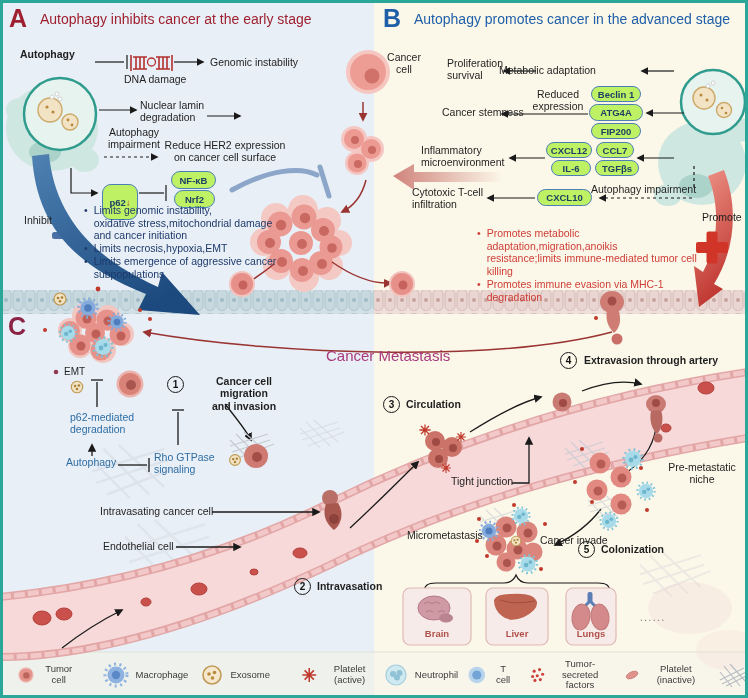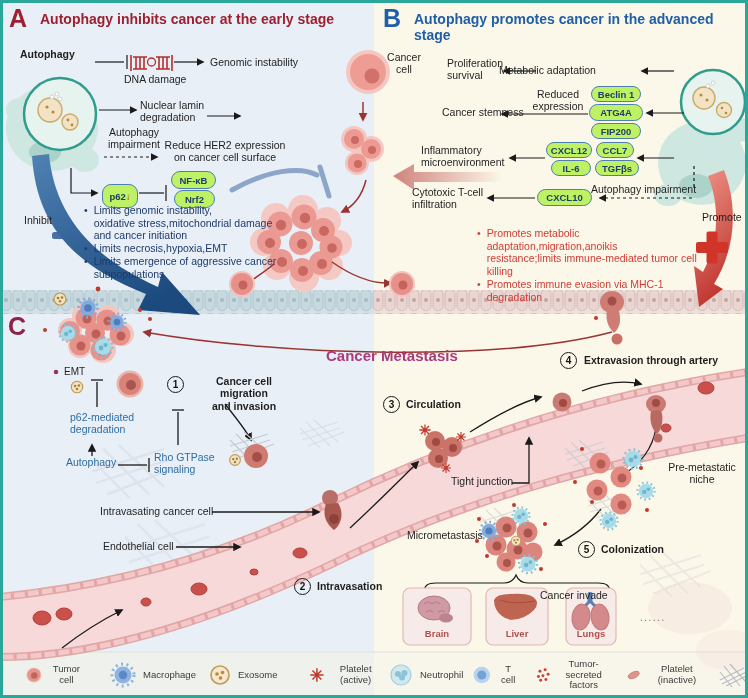--- a/index.html
+++ b/index.html
@@ -6,37 +6,37 @@
   #fig{position:relative;width:748px;height:698px;overflow:hidden;
        font-family:"Liberation Sans",sans-serif;background:#e9eff6;}
   #bgsvg{position:absolute;left:0;top:0;z-index:0;}
   .frame{position:absolute;inset:0;border:3px solid #2ba79a;z-index:6;pointer-events:none;}
   .lbl{position:absolute;font-size:10.5px;line-height:1.18;color:#1f1f1f;
        white-space:pre-line;z-index:2;}
   .b{font-weight:bold}
   .ctr{text-align:center}
   .blue{color:#2e6da4}
   .letter{position:absolute;font-size:25px;font-weight:800;z-index:2;}
-  .ttl{position:absolute;font-size:14px;font-weight:bold;z-index:2;}
+  .ttl{position:absolute;font-size:14px;font-weight:normal;z-index:2;}
   .bx{position:absolute;background:#bef264;border:1.3px solid #4d7fb5;border-radius:9px;
       color:#1d3f63;font-size:9.5px;font-weight:bold;display:flex;align-items:center;
       justify-content:center;z-index:2;box-sizing:border-box;}
   .red-arrow{color:#a52a2a;font-weight:bold;}
   .step-num{position:absolute;width:17px;height:17px;border:1.6px solid #1a1a1a;border-radius:50%;
       font-size:10px;font-weight:bold;display:flex;align-items:center;justify-content:center;
       background:transparent;z-index:2;box-sizing:border-box;color:#111;}
   .bullets{position:absolute;z-index:2;font-size:10.5px;line-height:1.21;}
   .bullets .it{display:flex;gap:6px;}
   .bullets .dot{flex:0 0 auto;}
   .bullets.na{color:#1d3a6b;}
   .bullets.rb{color:#cf3d36;}
   .it span{white-space:pre-line;}
   .organ-lbl{position:absolute;font-size:9.5px;font-weight:bold;color:#b0504a;text-align:center;z-index:2;}
   #legend{position:absolute;left:0;top:652px;width:748px;height:46px;z-index:3;
-      display:flex;align-items:center;padding-left:24px;box-sizing:border-box;}
+      display:flex;align-items:center;padding-left:16px;box-sizing:border-box;}
   .lg-item{display:flex;align-items:center;gap:6px;}
   .lg-item .lg-lbl{font-size:9.5px;color:#3b3b3b;line-height:1.12;white-space:pre-line;text-align:center;}
   .ell{letter-spacing:1.5px;color:#777;font-size:10px;}
 </style>
 </head>
 <body>
 
 <div id="fig">
 
 <svg id="bgsvg" width="748" height="698" viewBox="0 0 748 698">
@@ -475,21 +475,21 @@
 <div class="lbl b" style="left:20px;top:48px">Autophagy</div>
 <div class="lbl" style="left:124px;top:73px">DNA damage</div>
 <div class="lbl" style="left:210px;top:56px">Genomic instability</div>
 <div class="lbl" style="left:140px;top:99px">Nuclear lamin
 degradation</div>
 <div class="lbl ctr" style="left:103px;top:126px;width:62px">Autophagy
 impairment</div>
 <div class="lbl ctr" style="left:163px;top:139px;width:124px">Reduce HER2 expression
 on cancer cell surface</div>
 <div class="lbl" style="left:24px;top:214px">Inhibit</div>
-<div class="bx" style="left:102px;top:184px;width:36px;height:24px">
+<div class="bx" style="left:102px;top:184px;width:36px;height:36px">
   <span>p62</span>
       <span class="red-arrow">↓</span>
 </div>
 <div class="bx" style="left:171px;top:171px;width:45px;height:18px">NF-κB</div>
 <div class="bx" style="left:174px;top:190px;width:41px;height:18px">Nrf2</div>
 <div class="bullets na" style="left:84px;top:204px;width:226px">
   <div class="it">
         <span class="dot">•</span>
         <span>Limits genomic instability,
 oxidative stress,mitochondrial damage
@@ -563,21 +563,21 @@
 <div class="lbl b" style="left:584px;top:354px">Extravasion through artery</div>
 <div class="step-num" style="left:578px;top:541px">5</div>
 <div class="lbl b" style="left:601px;top:543px">Colonization</div>
 
 <div class="lbl" style="left:100px;top:505px">Intravasating cancer cell</div>
 <div class="lbl" style="left:103px;top:540px">Endothelial cell</div>
 <div class="lbl" style="left:451px;top:475px">Tight junction</div>
 <div class="lbl ctr" style="left:660px;top:461px;width:84px">Pre-metastatic
 niche</div>
 <div class="lbl" style="left:407px;top:529px">Micrometastasis</div>
-<div class="lbl" style="left:540px;top:589px">Cancer invade</div>
+<div class="lbl" style="left:540px;top:534px">Cancer invade</div>
 <div class="lbl ell" style="left:640px;top:612px">......</div>
 <div class="organ-lbl" style="left:403px;top:628px;width:68px">Brain</div>
 <div class="organ-lbl" style="left:486px;top:628px;width:62px">Liver</div>
 <div class="organ-lbl" style="left:566px;top:628px;width:50px">Lungs</div>
 
 <div id="legend">
   <div class="lg-item" style="margin-right:26px">
     <svg width="26" height="26" viewBox="-13 -13 26 26">
       <circle r="10" fill="#f0beb8"></circle>
           <circle r="8.5" fill="#e5948c"></circle>

